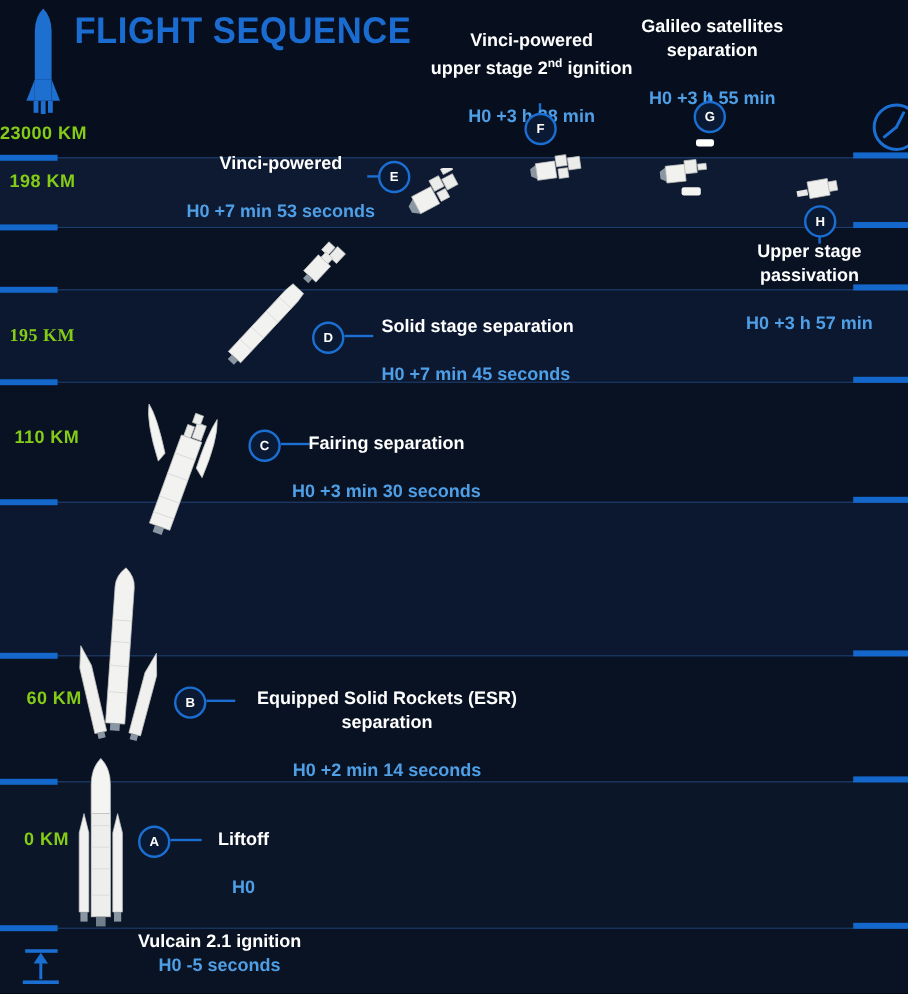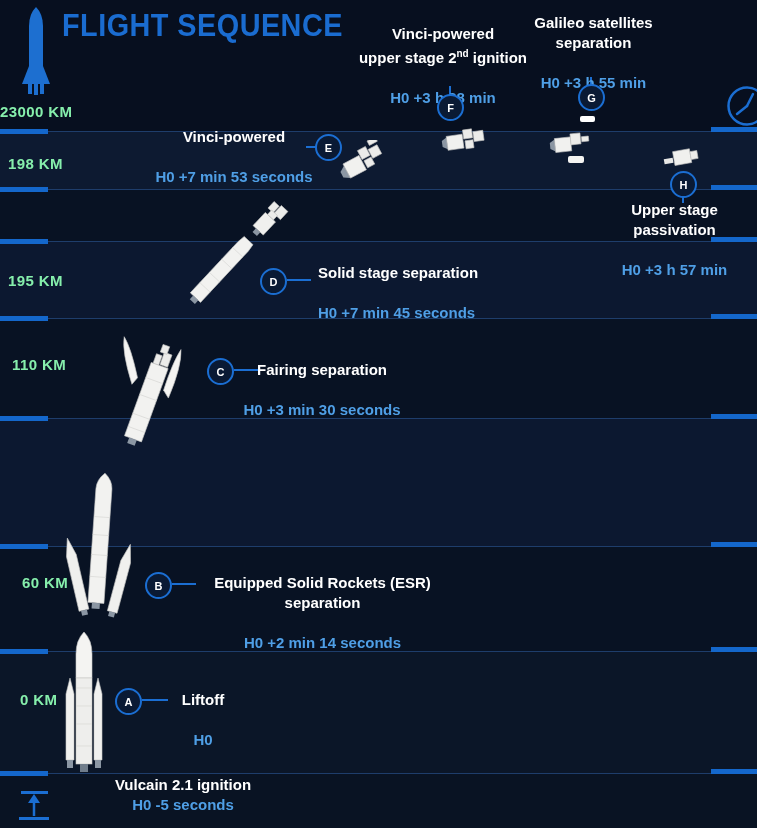--- a/index.html
+++ b/index.html
@@ -13,23 +13,23 @@
   .ltick{position:absolute;left:0;width:48px;height:5px;background:#1467cb;z-index:3;}
   .rtick{position:absolute;left:711px;width:46px;height:5px;background:#1467cb;z-index:3;}
 
   .title{
     position:absolute;left:62px;top:8px;z-index:5;
     font-size:31px;font-weight:700;letter-spacing:.5px;color:#1a6cd0;
     transform:scaleX(.93);transform-origin:left center;white-space:nowrap;
   }
   .alt-label{
     position:absolute;z-index:5;font-size:15px;font-weight:700;
-    letter-spacing:.4px;color:#86efac;white-space:nowrap;
+    letter-spacing:.4px;color:#84cc16;white-space:nowrap;
   }
-  #alt0{left:0;top:103px;} #alt1{left:8px;top:143px;margin-top:12px;} #alt2{left:8px;top:272px;}
+  #alt0{left:0;top:103px;} #alt1{left:8px;top:143px;} #alt2{left:8px;top:272px;font-family:Liberation Serif, serif;}
   #alt3{left:12px;top:356px;} #alt4{left:22px;top:574px;} #alt5{left:20px;top:691px;text-align:right;}
 
   .badge{
     position:absolute;width:23px;height:23px;border-radius:50%;z-index:6;
     border:2px solid #1b6ed2;background:#0a1a34;color:#fff;
     font-size:11px;font-weight:700;display:flex;align-items:center;justify-content:center;
   }
   .conn-h{position:absolute;height:2px;background:#1b6ed2;z-index:5;}
   .conn-v{position:absolute;width:2px;background:#1b6ed2;z-index:5;}
 

